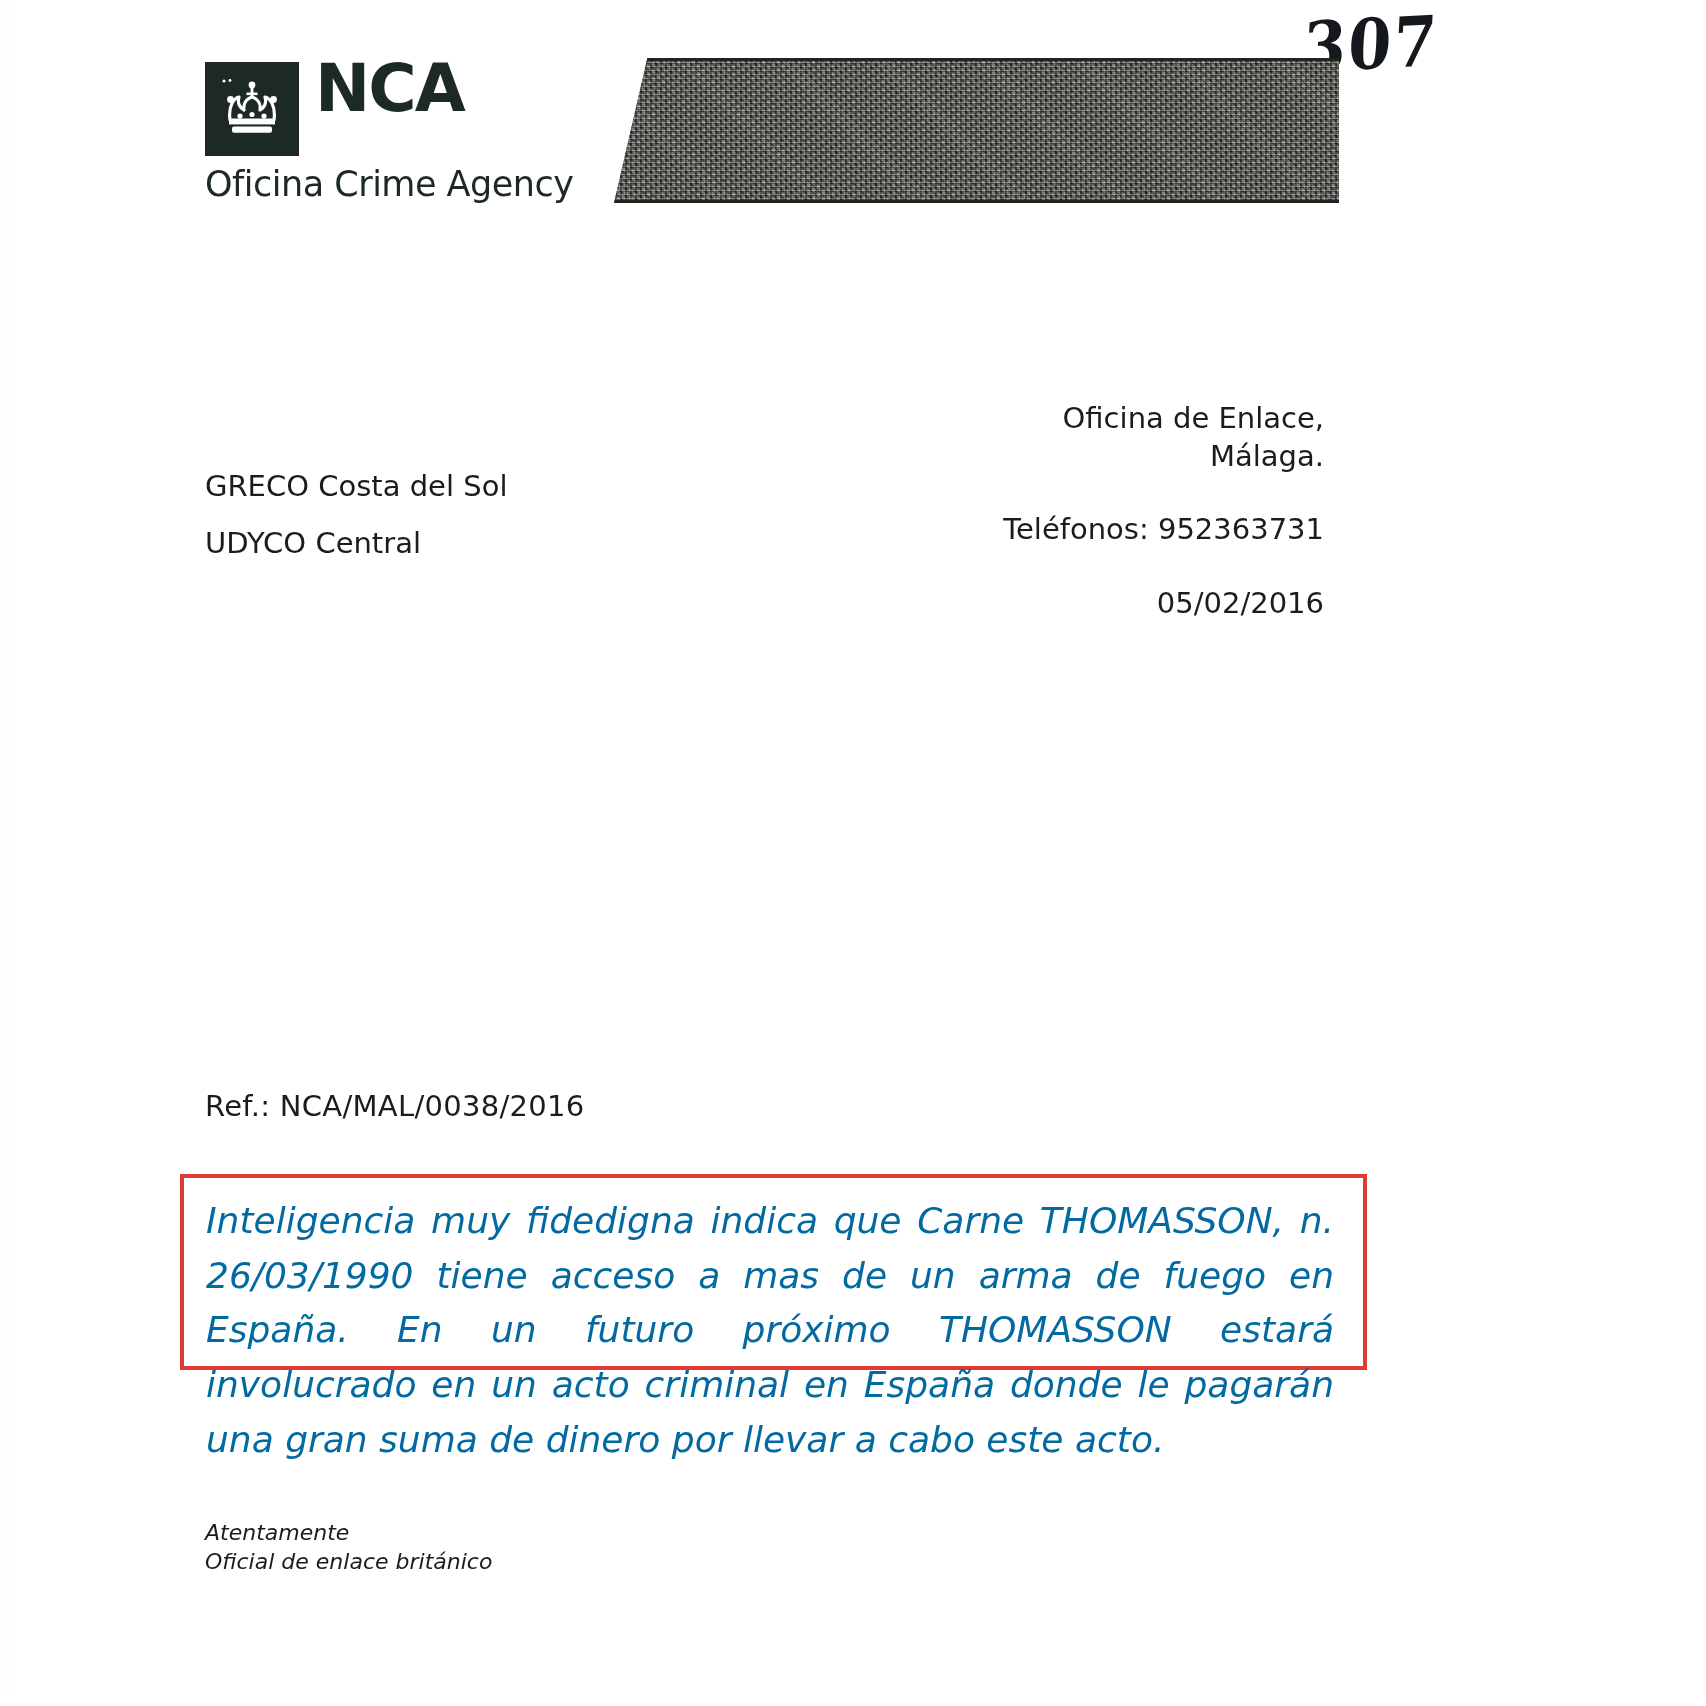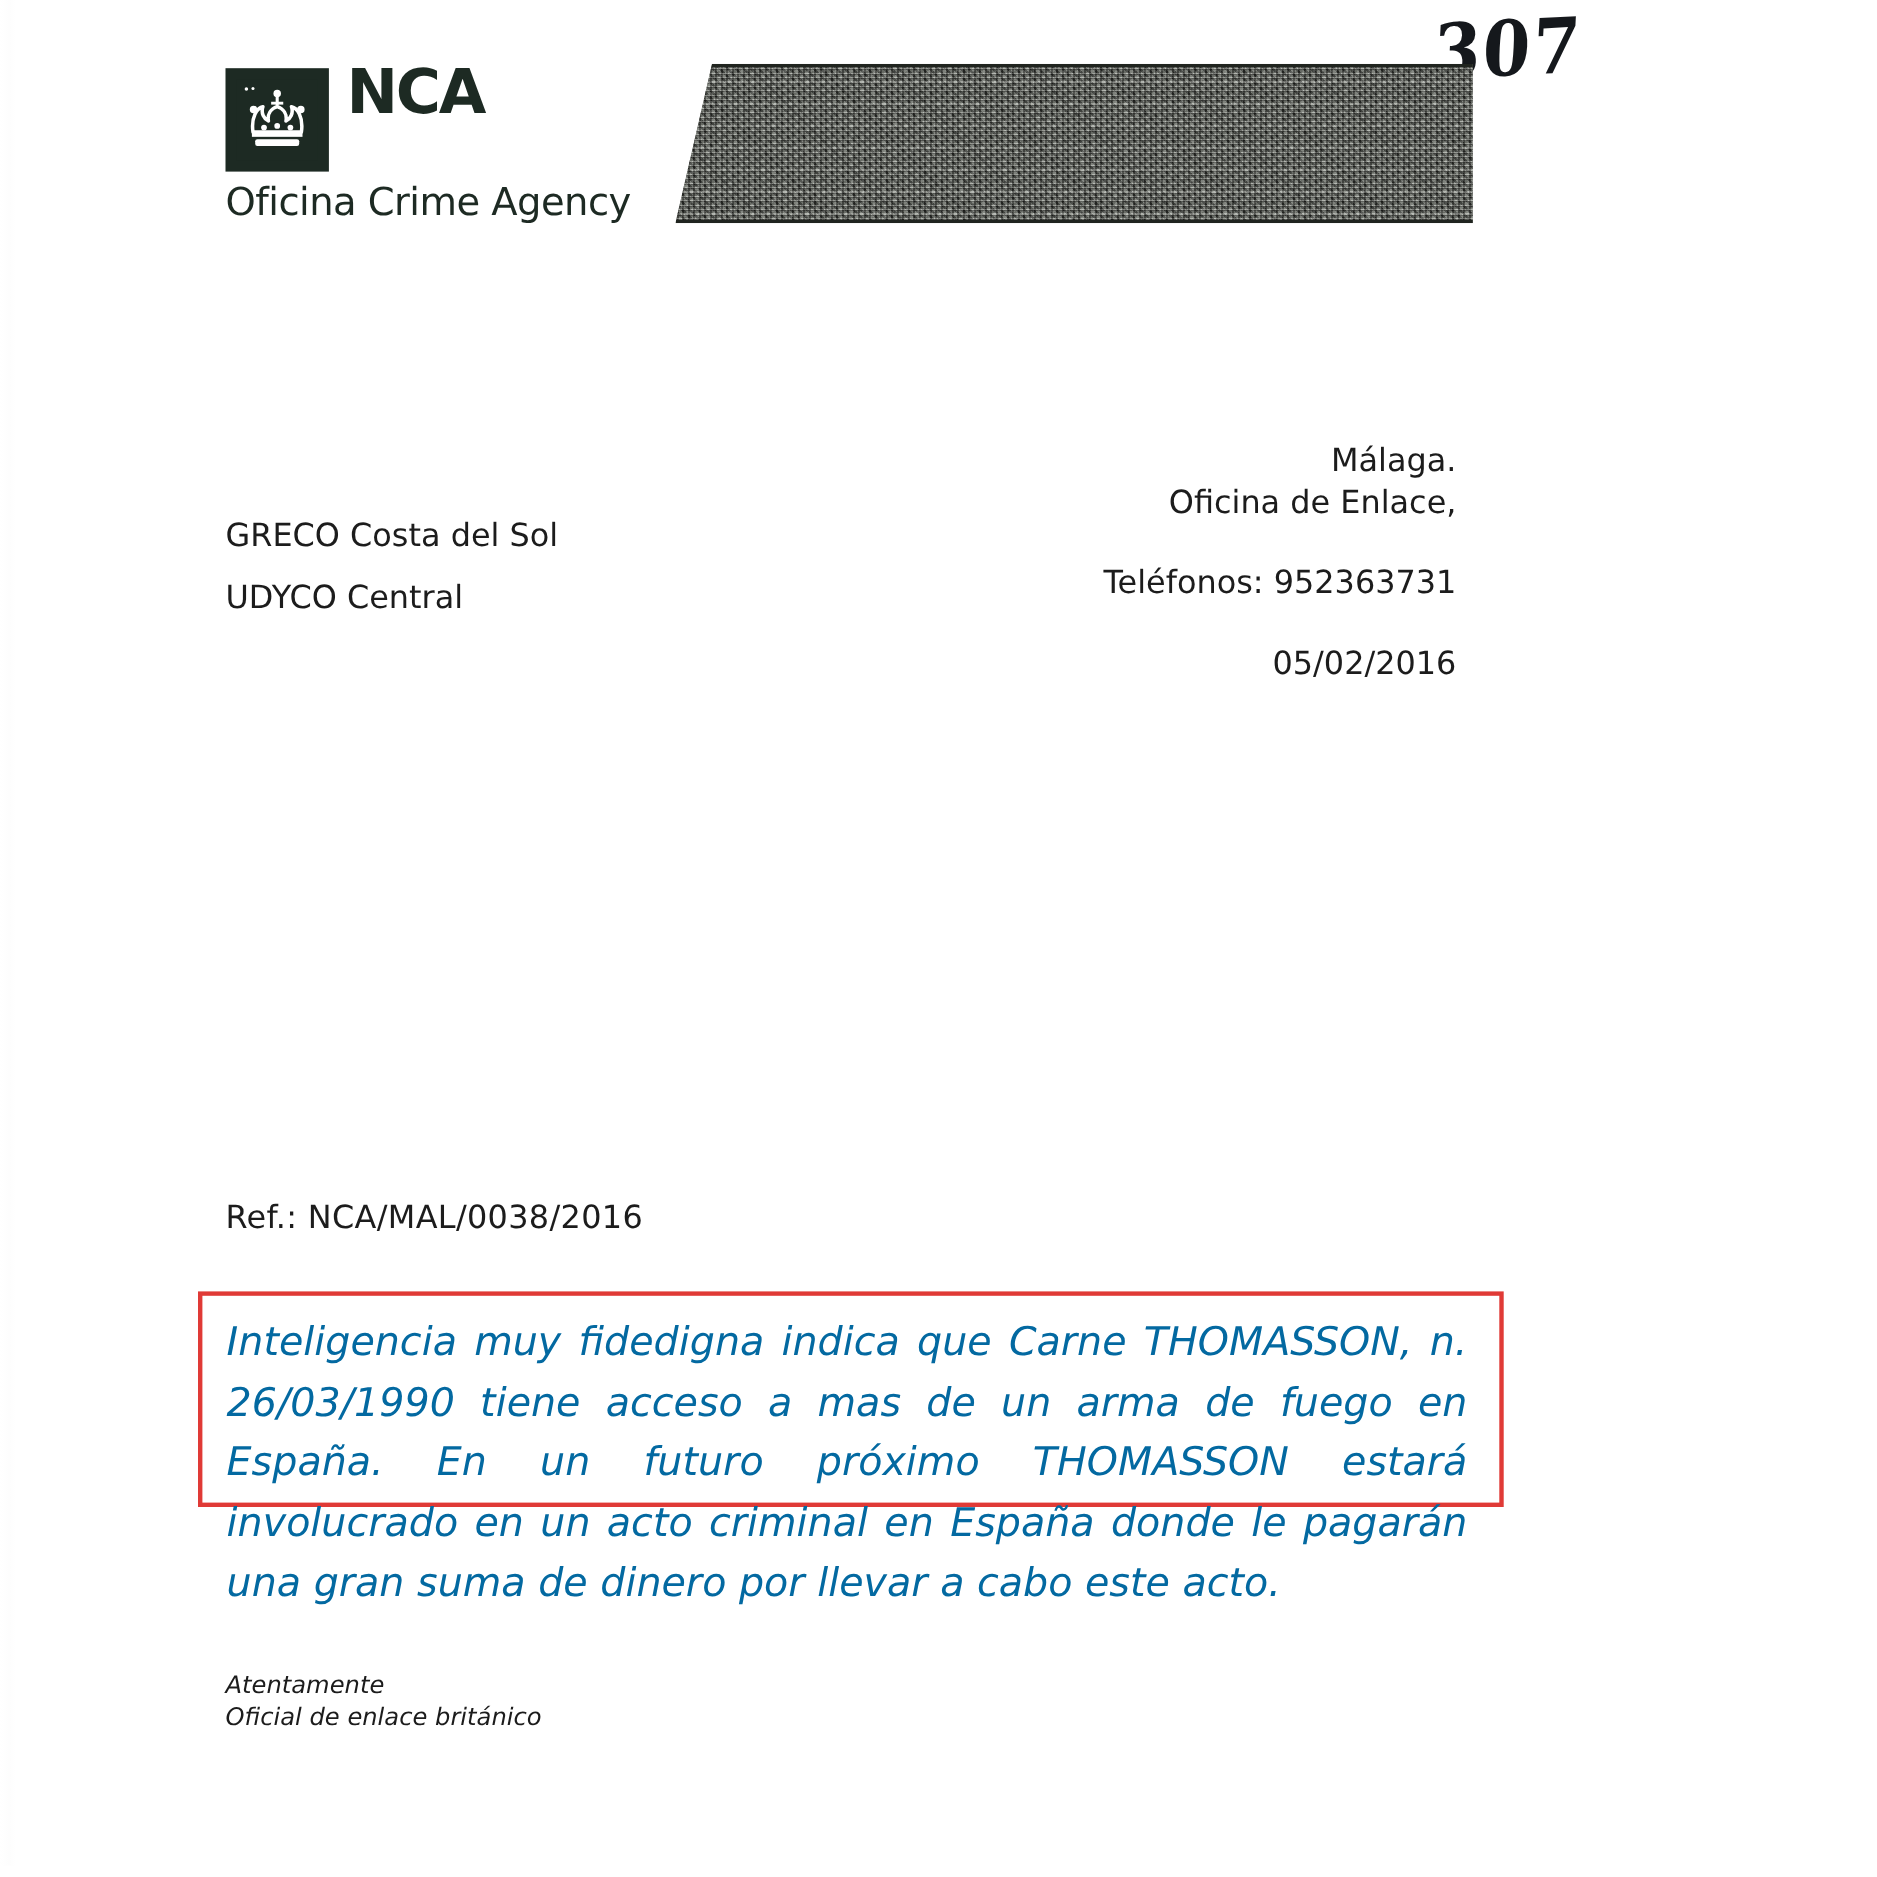--- a/index.html
+++ b/index.html
@@ -61,21 +61,21 @@
     height: 94px;
     background: #1d2a23;
     display: flex;
     align-items: center;
     justify-content: center;
     flex: 0 0 auto;
   }
   .crown-box svg { display: block; }
   .nca-word {
     font-family: "DejaVu Sans", sans-serif;
-    font-size: 56px;
+    font-size: 66px;
     line-height: 0.95;
     font-weight: 700;
     letter-spacing: -2px;
     color: #1d2a23;
     margin-top: -4px;
   }
   .nca-tagline {
     margin-top: 8px;
     font-family: "DejaVu Sans", sans-serif;
     font-size: 35px;
@@ -205,22 +205,22 @@
         </svg>
       </div>
       <div class="nca-word">NCA</div>
     </div>
     <div class="nca-tagline">Oficina Crime Agency</div>
   </div>
 
   <div class="redaction"></div>
 
   <div class="addr-right">
+    <div>Oficina de Enlace,</div>
     <div>Málaga.</div>
-    <div>Oficina de Enlace,</div>
     <div class="gap-line">Teléfonos: 952363731</div>
     <div class="gap-line">05/02/2016</div>
   </div>
 
   <div class="addr-left">
     <div>GRECO Costa del Sol</div>
     <div class="line2">UDYCO Central</div>
   </div>
 
   <div class="ref-line">Ref.: NCA/MAL/0038/2016</div>

